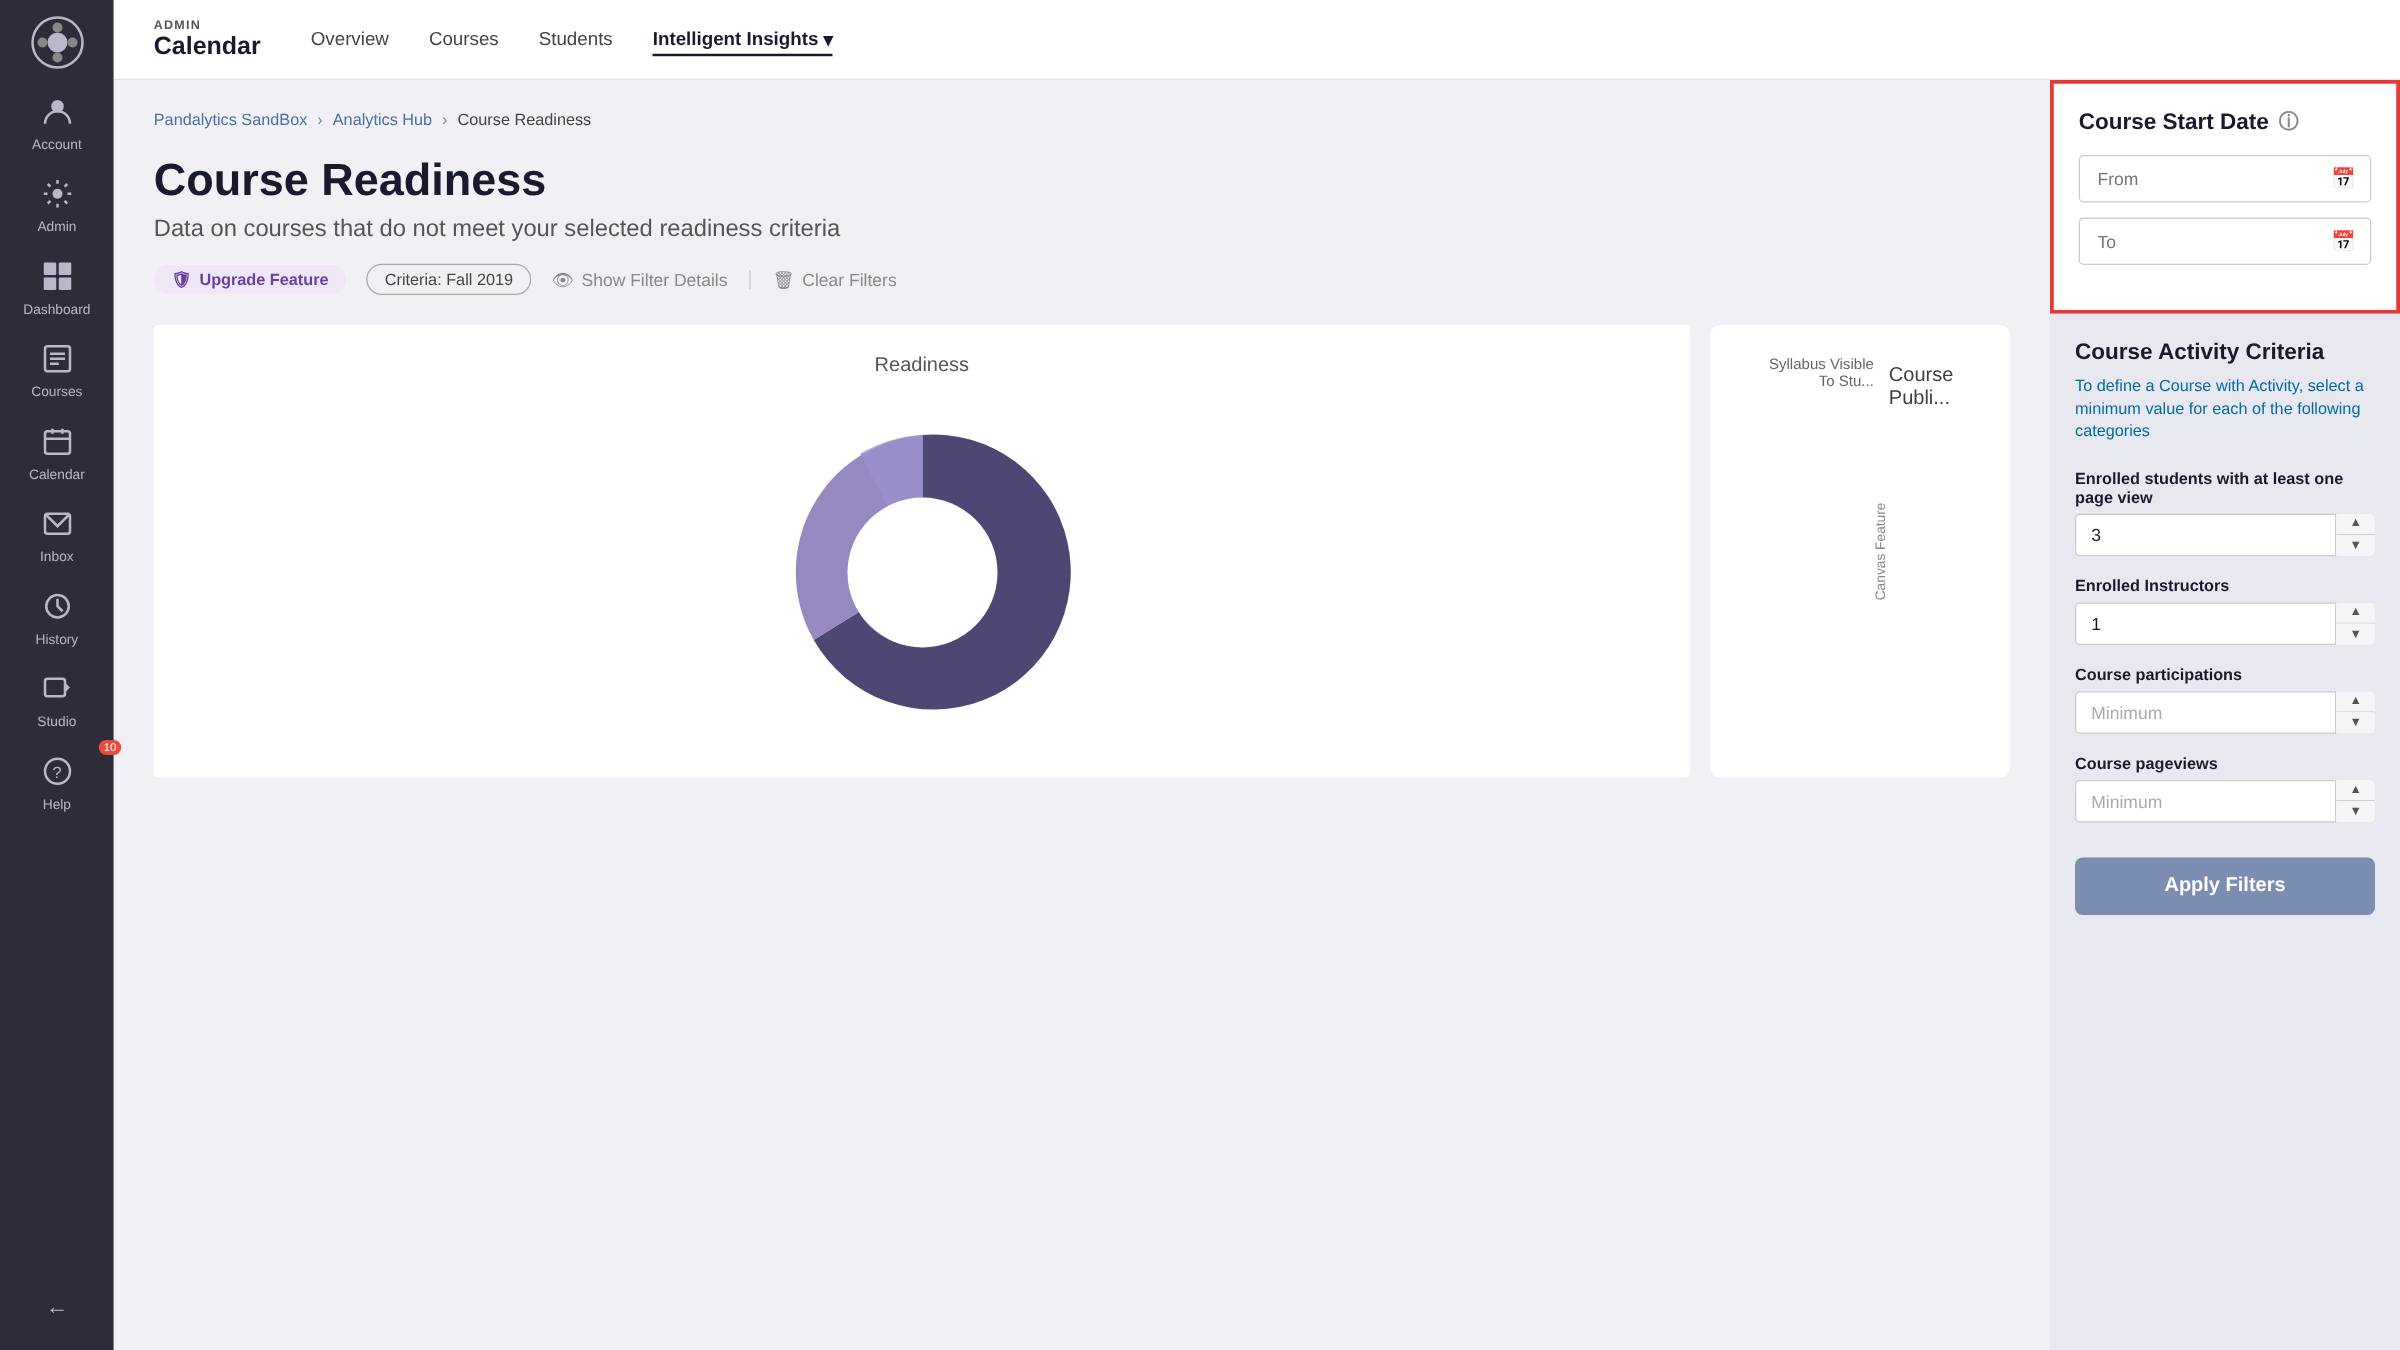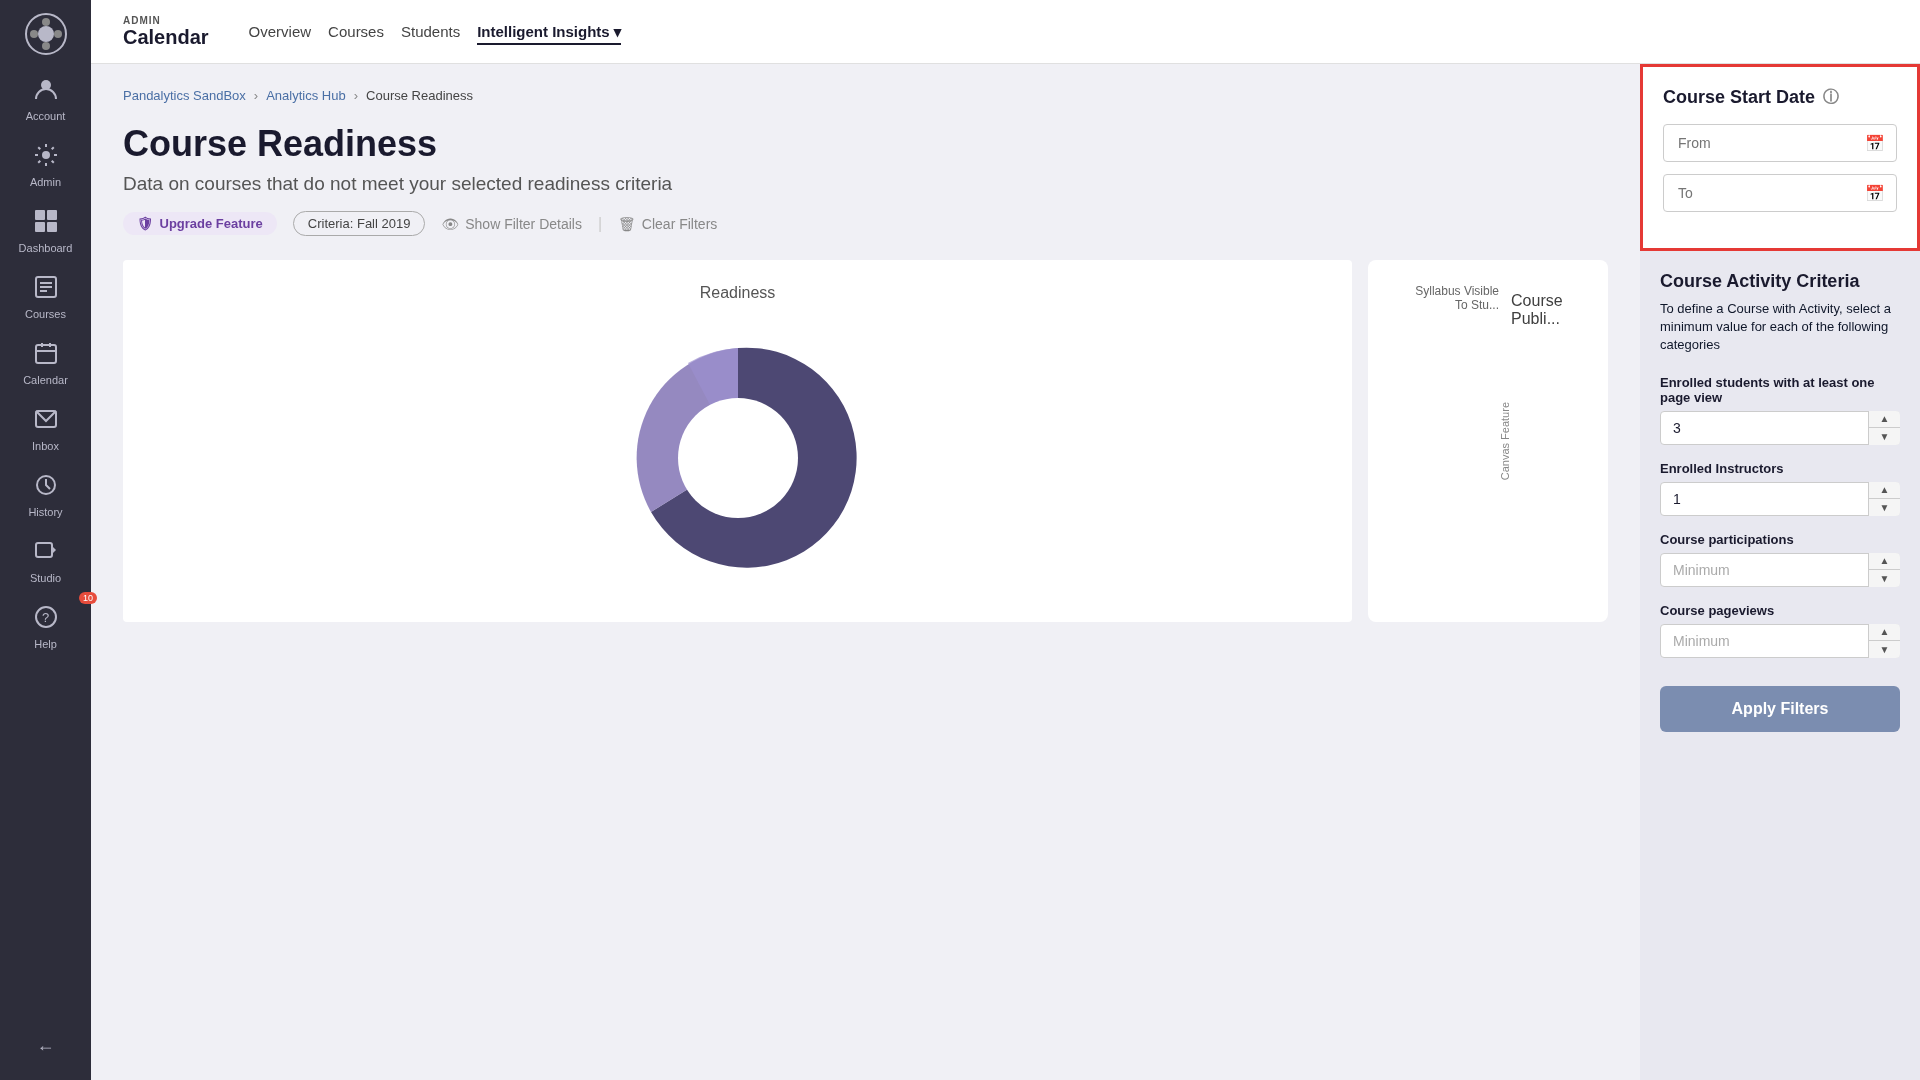--- a/index.html
+++ b/index.html
@@ -88,21 +88,21 @@
       letter-spacing: 1px;
       text-transform: uppercase;
     }
     .topnav-brand .analytics-label {
       font-size: 20px;
       font-weight: 700;
       color: #1a1a2e;
     }
     .topnav-links {
       display: flex;
-      gap: 17px;
+      gap: 32px;
       align-items: center;
     }
     .topnav-link {
       font-size: 15px;
       color: #444;
       cursor: pointer;
       padding: 4px 0;
       text-decoration: none;
     }
     .topnav-link.active {
@@ -281,21 +281,21 @@
       background: #e8e8f0;
     }
     .criteria-title {
       font-size: 18px;
       font-weight: 700;
       color: #1a1a2e;
       margin-bottom: 8px;
     }
     .criteria-desc {
       font-size: 13px;
-      color: #0f172a;
+      color: #0369a1;
       margin-bottom: 20px;
       line-height: 1.4;
     }
 
     .criteria-field {
       margin-bottom: 16px;
     }
     .criteria-label {
       font-size: 13px;
       font-weight: 600;

